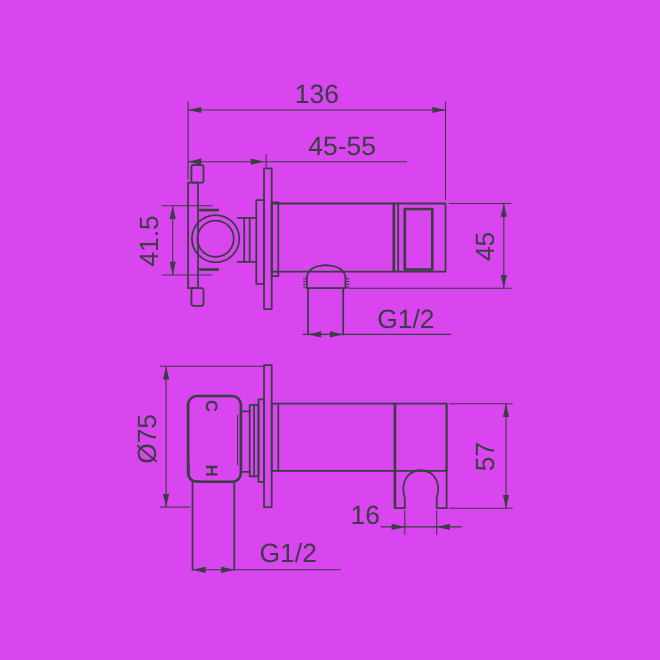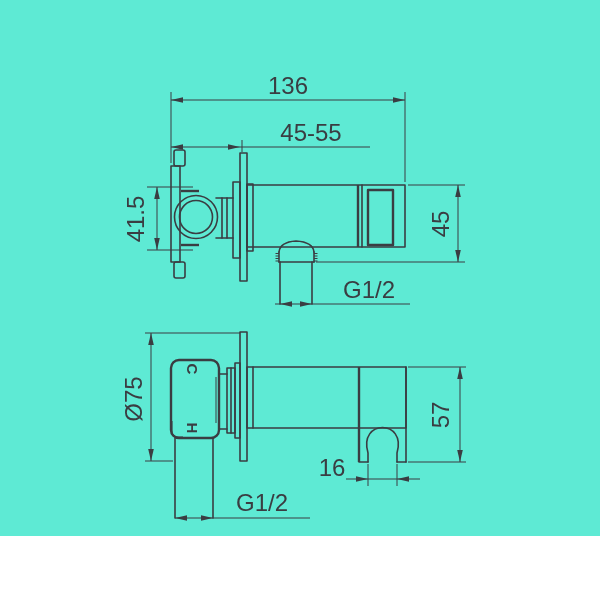--- a/index.html
+++ b/index.html
@@ -1,16 +1,16 @@
 <!DOCTYPE html>
 <html><head>
 <meta charset="utf-8">
 <style>
   html,body{margin:0;padding:0;background:#ffffff;}
-  .page{width:600px;height:536px;background:#5eead4;position:relative;overflow:hidden;}
+  .page{width:600px;height:600px;background:#d946ef;position:relative;overflow:hidden;}
   svg{display:block;}
   .dim-text{font-family:"Liberation Sans",sans-serif;font-size:24px;fill:#3a3d42;}
   .port-text{font-family:"Liberation Sans",sans-serif;font-size:15px;font-weight:bold;fill:#3a3d42;}
   .outline{stroke:#3a3d42;fill:none;stroke-width:1.6;stroke-linejoin:round;stroke-linecap:round;}
   .heavy{stroke:#3a3d42;fill:none;stroke-width:2.4;stroke-linejoin:round;}
   .thin{stroke:#3a3d42;fill:none;stroke-width:1;}
   .arrow{fill:#3a3d42;stroke:none;}
 </style>
 </head>
 <body>

